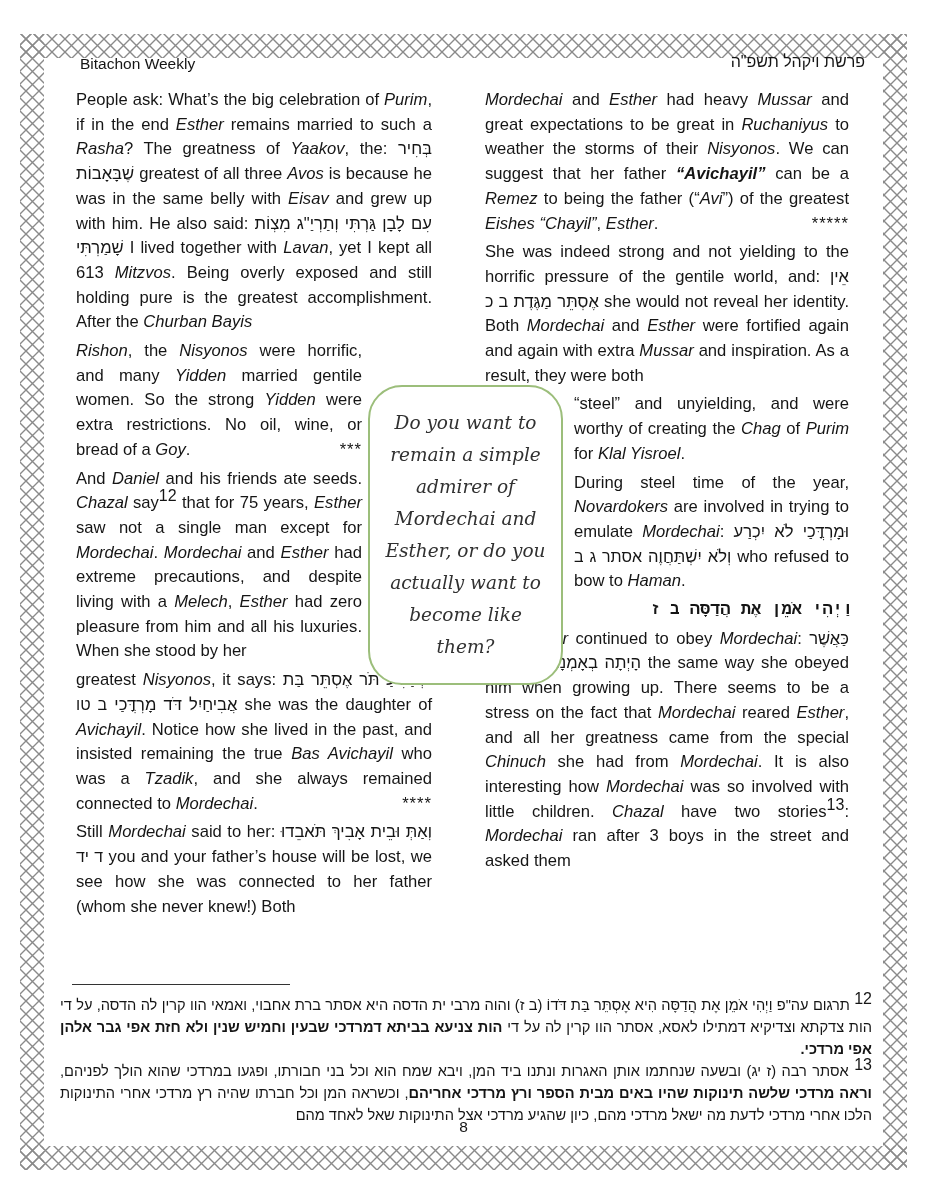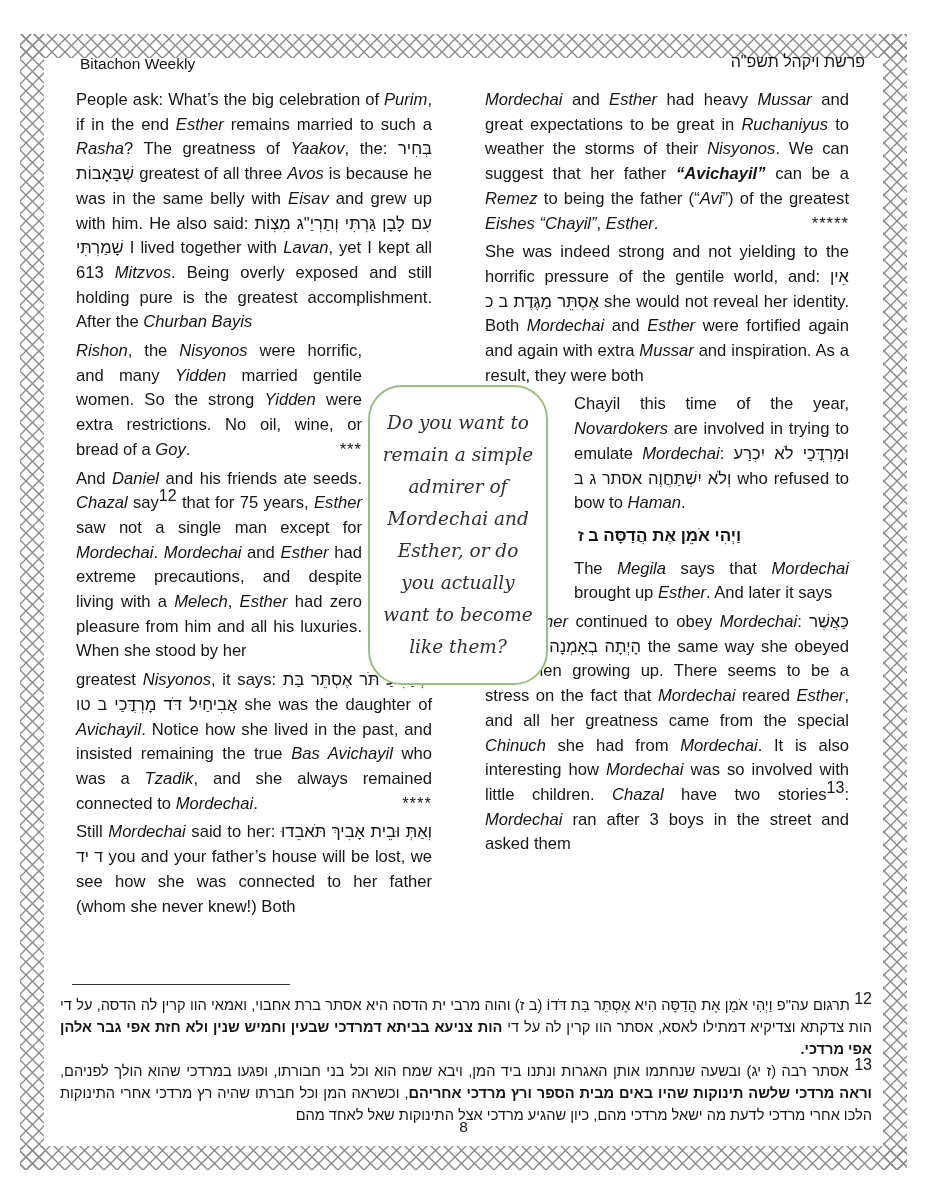--- a/index.html
+++ b/index.html
@@ -15,29 +15,29 @@
   .article-title{font-weight:bold;text-align:center;font-size:17.6px;line-height:25px;margin:0 0 4px 0;padding:0 4px;}
   p.body{margin:4px;text-align:justify;font-size:16.6px;line-height:24.7px;}
   .narrow-left{width:294px;}
   .narrow-right{margin-left:89px;}
   .stars{float:right;letter-spacing:1px;}
   sup{font-size:16px;line-height:0;}
   .heb-ref{font-size:16px;}
   .it{font-style:italic;}
   .bd{font-weight:bold;}
   .pull-quote{
-    position:absolute;left:368px;top:385px;width:180px;height:300px;
+    position:absolute;left:368px;top:385px;width:195px;height:300px;
     border:2.5px solid #9cbe7b;border-radius:34px;box-sizing:border-box;
     display:flex;align-items:center;justify-content:center;padding:8px 12px;background:#fff;
   }
   .pull-quote-text{
     font-family:"DejaVu Serif",serif;font-style:italic;font-size:18.5px;
     line-height:32px;text-align:center;color:#313131;
   }
-  .section-heading{text-align:left;font-size:16.6px;line-height:24.7px;margin:8px;}
+  .section-heading{text-align:right;font-size:16.6px;line-height:24.7px;margin:0;font-family:Liberation Mono, monospace;}
   .heading-heb{font-size:17px;direction:rtl;}
   .footnote-sep{position:absolute;left:72px;top:984px;width:218px;border-top:1.6px solid #333;}
   .footnotes{
     position:absolute;left:60px;top:994px;width:812px;direction:rtl;
     text-align:justify;font-size:14.6px;line-height:22px;
   }
   .footnote{margin:0;}
   .page-number{position:absolute;left:0;top:1118px;width:927px;text-align:center;font-size:15.5px;}
 </style>
 </head>
@@ -65,23 +65,23 @@
     <p class="body"><span>And </span><span class="it">Daniel</span><span> and his friends ate seeds. </span><span class="it">Chazal</span><span> say</span><sup>12</sup><span> that for 75 years, </span><span class="it">Esther</span><span> saw not a single man except for </span><span class="it">Mordechai</span><span>. </span><span class="it">Mordechai</span><span> and </span><span class="it">Esther</span><span> had extreme precautions, and despite living with a </span><span class="it">Melech</span><span>, </span><span class="it">Esther</span><span> had zero pleasure from him and all his luxuries. When she stood by her</span></p>
   </div>
   <p class="body"><span>greatest </span><span class="it">Nisyonos</span><span>, it says: </span><span class="heb">וּבְהַגִּיעַ תֹּר אֶסְתֵּר בַּת אֲבִיחַיִל דֹּד מָרְדֳּכַי </span><span class="heb-ref">ב טו</span><span> she was the daughter of </span><span class="it">Avichayil</span><span>. Notice how she lived in the past, and insisted remaining the true </span><span class="it">Bas Avichayil</span><span> who was a </span><span class="it">Tzadik</span><span>, and she always remained connected to </span><span class="it">Mordechai</span><span>. </span><span class="stars">****</span></p>
   <p class="body"><span>Still </span><span class="it">Mordechai</span><span> said to her: </span><span class="heb">וְאַתְּ וּבֵית אָבִיךְ תֹּאבֵדוּ </span><span class="heb-ref">ד יד</span><span> you and your father’s house will be lost, we see how she was connected to her father (whom she never knew!) Both</span></p>
 </div>
 
 <div class="col-right">
   <p class="body"><span class="it">Mordechai</span><span> and </span><span class="it">Esther</span><span> had heavy </span><span class="it">Mussar</span><span> and great expectations to be great in </span><span class="it">Ruchaniyus</span><span> to weather the storms of their </span><span class="it">Nisyonos</span><span>. We can suggest that her father </span><span class="it bd">“Avichayil”</span><span> can be a </span><span class="it">Remez</span><span> to being the father (“</span><span class="it">Avi</span><span>”) of the greatest </span><span class="it">Eishes “Chayil”</span><span>, </span><span class="it">Esther</span><span>. </span><span class="stars">*****</span></p>
   <p class="body"><span>She was indeed strong and not yielding to the horrific pressure of the gentile world, and: </span><span class="heb">אֵין אֶסְתֵּר מַגֶּדֶת </span><span class="heb-ref">ב כ</span><span> she would not reveal her identity. Both </span><span class="it">Mordechai</span><span> and </span><span class="it">Esther</span><span> were fortified again and again with extra </span><span class="it">Mussar</span><span> and inspiration. As a result, they were both</span></p>
   <div class="narrow-right">
-    <p class="body"><span>Chayil this time of the year, </span><span class="it">Novardokers</span><span> are involved in trying to emulate </span><span class="it">Mordechai</span><span>: </span><span class="heb">וּמָרְדֳּכַי לֹא יִכְרַע וְלֹא יִשְׁתַּחֲוֶה </span><span class="heb-ref">אסתר ג ב</span><span> who refused to bow to </span><span class="it">Haman</span><span>.</span></p>
+    <p class="body"><span>“steel” and unyielding, and were worthy of creating the </span><span class="it">Chag</span><span> of </span><span class="it">Purim</span><span> for </span><span class="it">Klal Yisroel</span><span>.</span></p>
+    <p class="body"><span>During steel time of the year, </span><span class="it">Novardokers</span><span> are involved in trying to emulate </span><span class="it">Mordechai</span><span>: </span><span class="heb">וּמָרְדֳּכַי לֹא יִכְרַע וְלֹא יִשְׁתַּחֲוֶה </span><span class="heb-ref">אסתר ג ב</span><span> who refused to bow to </span><span class="it">Haman</span><span>.</span></p>
     <p class="section-heading heading-heb"><span class="bd heb">וַיְהִי אֹמֵן אֶת הֲדַסָּה </span><span class="bd heb-ref">ב ז</span></p>
-    <p class="body"><span>The </span><span class="it">Megila</span><span> says that </span><span class="it">Mordechai</span><span> brought up </span><span class="it">Esther</span><span>. And later it says</span></p>
   </div>
   <p class="body"><span>that </span><span class="it">Esther</span><span> continued to obey </span><span class="it">Mordechai</span><span>: </span><span class="heb">כַּאֲשֶׁר הָיְתָה בְאָמְנָה אִתּוֹ </span><span class="heb-ref">ב כ</span><span> the same way she obeyed him when growing up. There seems to be a stress on the fact that </span><span class="it">Mordechai</span><span> reared </span><span class="it">Esther</span><span>, and all her greatness came from the special </span><span class="it">Chinuch</span><span> she had from </span><span class="it">Mordechai</span><span>. It is also interesting how </span><span class="it">Mordechai</span><span> was so involved with little children. </span><span class="it">Chazal</span><span> have two stories</span><sup>13</sup><span>: </span><span class="it">Mordechai</span><span> ran after 3 boys in the street and asked them</span></p>
 </div>
 
 <div class="pull-quote" style="border-color: rgb(156, 190, 123);">
   <div class="pull-quote-text">Do you want to remain a simple admirer of Mordechai and Esther, or do you actually want to become like them?</div>
 </div>
 
 <div class="footnote-sep"></div>
 <div class="footnotes">

